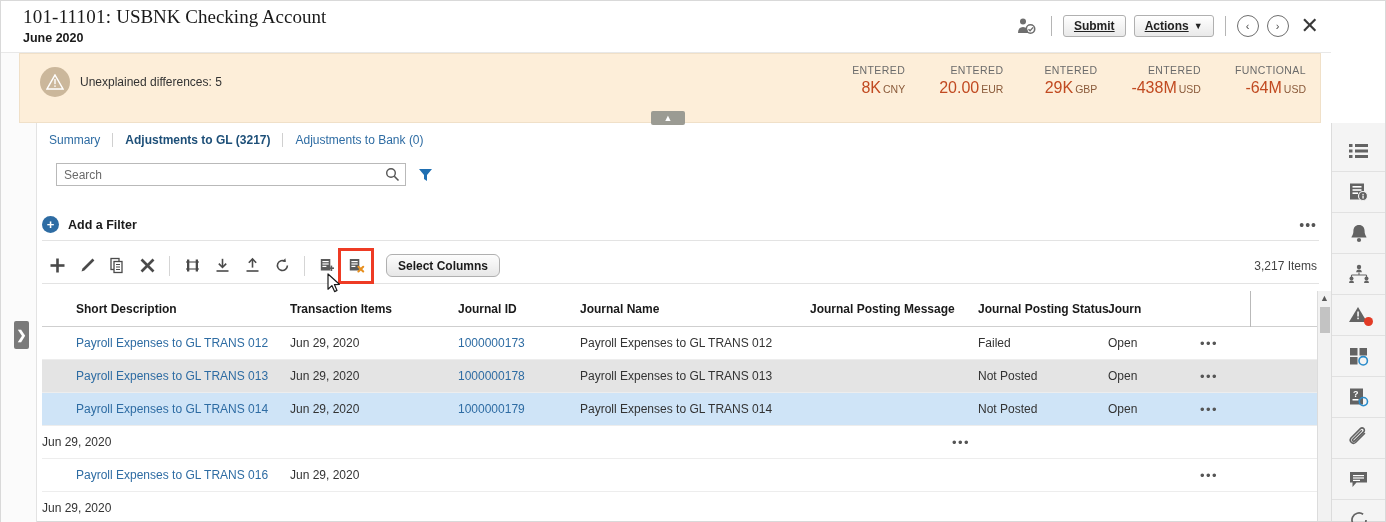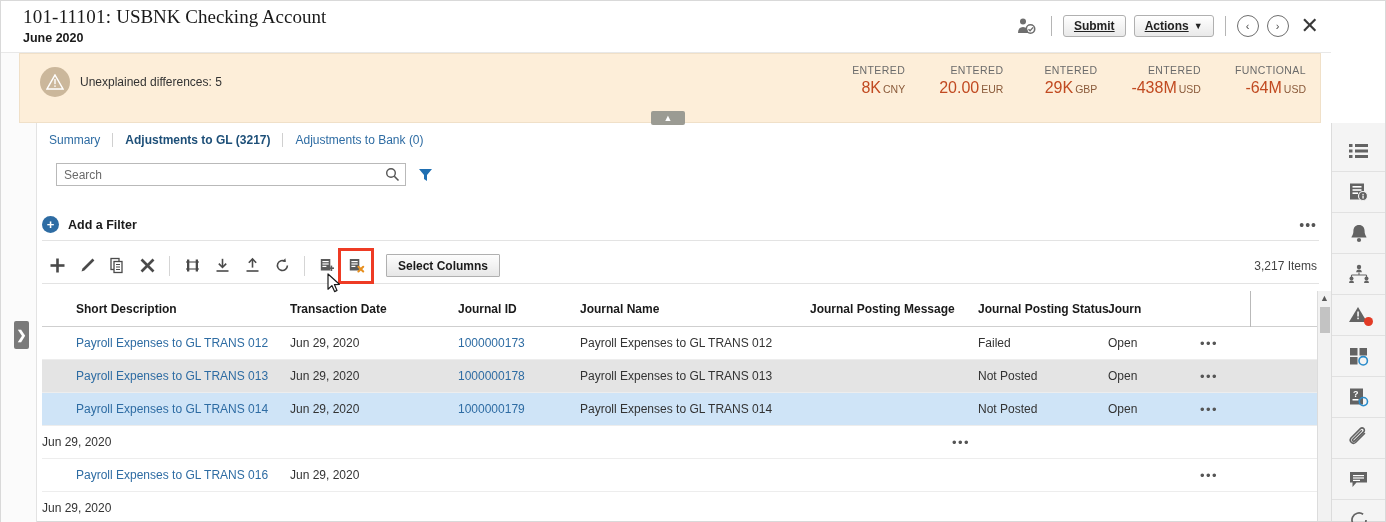--- a/index.html
+++ b/index.html
@@ -185,21 +185,21 @@
   }
   .tbar-sep { width: 1px; height: 20px; background: #d5d5d5; margin: 0 7px; }
   .tbar-ico.boxed {
     outline: 3px solid #ee3b24;
     outline-offset: 1px;
     width: 28px; height: 28px;
   }
   .select-cols {
     margin-left: 16px;
     height: 23px; padding: 0 11px;
-    border: 1px solid #b0b0b0; border-radius: 1px;
+    border: 1px solid #b0b0b0; border-radius: 6px;
     background: linear-gradient(#fdfdfd,#e7e7e7);
     font-size: 12px; font-weight: bold; color: #1a1a1a;
     display: flex; align-items: center; cursor: pointer;
   }
   .items-count {
     position: absolute; right: 2px; top: 11px;
     font-size: 12px; color: #444;
   }
   .cursor-arrow {
     position: absolute; left: 326px; top: 272px;
@@ -493,21 +493,21 @@
 
   <div class="cursor-arrow">
     <svg width="16" height="21" viewBox="0 0 16 21">
       <path d="M1 1 L1 16.2 L4.9 12.6 L7.6 18.6 L10 17.4 L7.4 11.6 L12.4 11.3 Z" fill="#ffffff" stroke="#1a1a1a" stroke-width="1.2" stroke-linejoin="round"></path>
     </svg>
   </div>
 
   <div class="table-wrap">
     <div class="thead">
       <div class="th c-desc">Short Description</div>
-      <div class="th c-date">Transaction Date</div>
+      <div class="th c-date">Transaction Items</div>
       <div class="th c-jid">Journal ID</div>
       <div class="th c-jname">Journal Name</div>
       <div class="th c-jmsg">Journal Posting Message</div>
       <div class="th c-jstat">Journal Posting Status</div>
       <div class="th c-jtype">Journ</div>
       <div class="hdr-divider"></div>
     </div>
 
     <div class="trow">
       <div class="td link c-desc">Payroll Expenses to GL TRANS 012</div>

